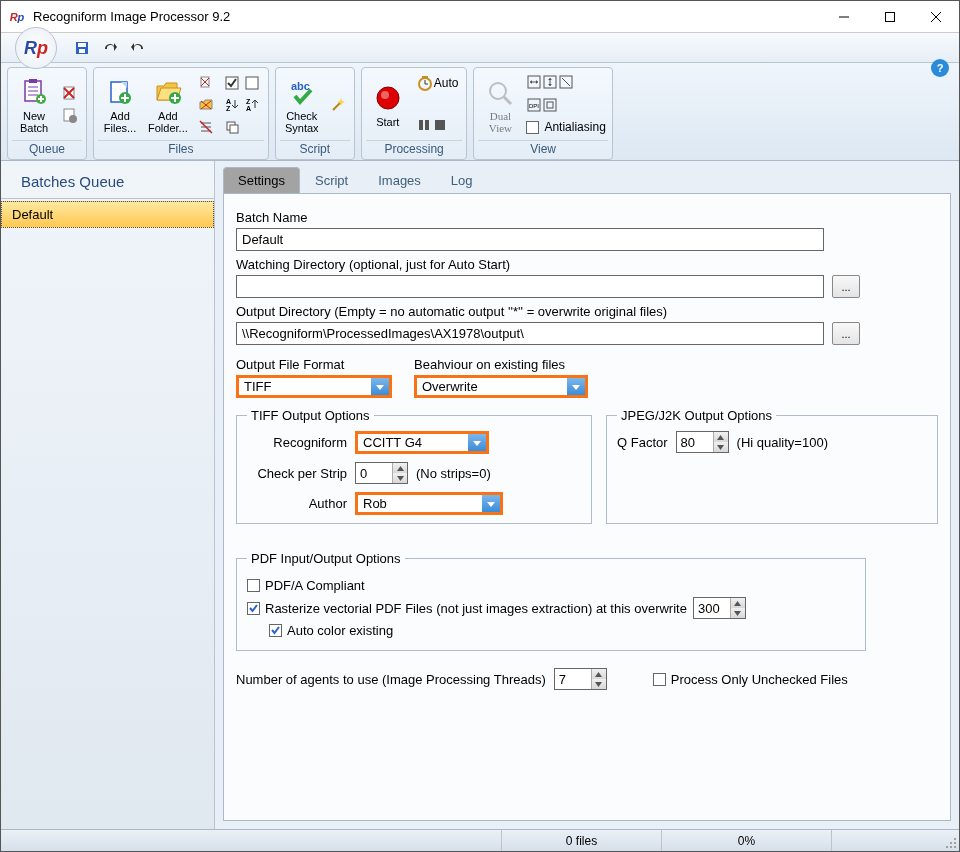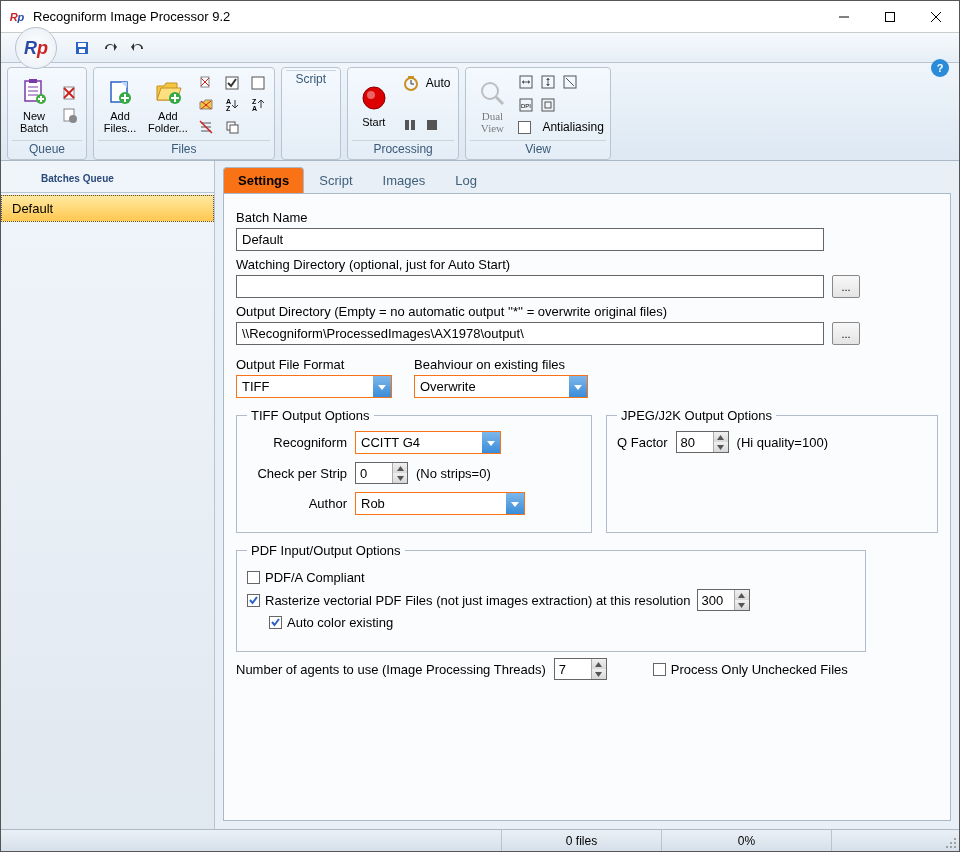--- a/index.html
+++ b/index.html
@@ -151,41 +151,41 @@
 .rbtn .lbl { font-size: 11px; text-align: center; line-height: 1.1; }
 .rbtn.disabled { opacity: 0.5; font-family: Liberation Serif, serif; }
 .icon-col {
   display: flex;
   flex-direction: column;
   gap: 2px;
   justify-content: center;
   padding: 0 2px;
 }
 .icon-col .sm { width: 20px; height: 20px; display: flex; align-items: center; justify-content: center; }
-.icon-row { display: flex; gap: 6px; align-items: center; text-align: right; }
+.icon-row { display: flex; align-items: center; text-align: right; }
 .mini-lbl { font-size: 12px; }
 
 .main {
   flex: 1;
   display: flex;
   background: #e8eff6;
   overflow: hidden;
 }
 .sidebar {
   width: 214px;
   background: linear-gradient(#f0f5fa,#e0e8f0);
   border-right: 1px solid #b8c4d0;
   display: flex;
   flex-direction: column;
 }
 .sidebar-header {
-  padding: 12px 8px 8px 40px;
-  font-size: 10px;
+  padding: 12px 8px 8px 20px;
+  font-size: 15px;
   color: #2a4a7a;
-  font-weight: bold;
+  font-weight: normal;
   border-bottom: 1px solid #b8c4d0;
 }
 .sidebar-item {
   padding: 5px 10px;
   background: linear-gradient(#ffe9a0,#ffc850);
   border: 1px dotted #555;
   margin: 2px 0;
 }
 
 .content {
@@ -202,24 +202,23 @@
 .tab {
   padding: 5px 14px;
   font-size: 13px;
   color: #40607a;
   border: 1px solid transparent;
   border-bottom: none;
   border-radius: 4px 4px 0 0;
   cursor: pointer;
 }
 .tab.active {
-  background: #f97316;
+  background: #a3a3a3;
   border-color: #aab8c8;
   color: #000;
-  font-weight: bold;
 }
 .panel {
   flex: 1;
   margin: 0 8px 8px;
   background: #fafcfe;
   border: 1px solid #aab8c8;
   padding: 10px 12px;
   overflow: auto;
 }
 .field-label { font-size: 13px; margin: 6px 0 3px; }
@@ -240,40 +239,40 @@
   border-radius: 2px;
   display: flex;
   align-items: center;
   justify-content: center;
   font-size: 11px;
 }
 .two-col { display: flex; gap: 18px; margin-top: 6px; }
 .col1 { width: 160px; }
 .select {
   height: 23px;
-  border: 1px solid #f97316;
+  border: 3px solid #f97316;
   display: flex;
   align-items: center;
   background: #fff;
   position: relative;
 }
 .select .val { padding: 0 5px; flex: 1; font-size: 13px; }
 .select .arrow {
   width: 18px;
   align-self: stretch;
   background: linear-gradient(#7db7eb,#3a8cd8);
   display: flex;
   align-items: center;
   justify-content: center;
 }
 .select .arrow svg { width: 8px; height: 8px; }
 fieldset {
   border: 1px solid #b0bcca;
-  margin: 10px 0 0;
-  padding: 8px 10px 17px;
+  margin: 10px 0 17px;
+  padding: 8px 10px 8px;
 }
 fieldset legend { font-size: 13px; padding: 0 4px; }
 .option-grid {
   display: grid;
   grid-template-columns: 100px 1fr;
   gap: 8px 8px;
   align-items: center;
 }
 .option-grid .lbl { text-align: right; font-size: 13px; }
 .spin {
@@ -518,20 +517,40 @@
                   <rect x="6" y="6" width="8" height="8" fill="#fff" stroke="#555"></rect>
                 </svg>
               </div>
           </div>
         </div>
       </div>
       <div class="caption">Files</div>
     </div>
 
     <div class="ribbon-group">
+      <div class="body">
+        <div class="rbtn">
+          <div class="ico">
+              <svg width="30" height="30" viewBox="0 0 30 30">
+                <text x="4" y="12" font-size="11" font-weight="bold" fill="#2a62c8">abc</text>
+                <path d="M8 18 L13 24 L24 12" fill="none" stroke="#3a4" stroke-width="4"></path>
+              </svg>
+            </div>
+          <div class="lbl" style="white-space:pre-line">Check
+Syntax</div>
+        </div>
+        <div class="icon-col">
+          <div class="sm">
+              <svg width="18" height="18" viewBox="0 0 18 18">
+                <line x1="4" y1="14" x2="12" y2="6" stroke="#b8860b" stroke-width="2"></line>
+                <path d="M12 2 L13 5 L16 6 L13 7 L12 10 L11 7 L8 6 L11 5 Z" fill="#ffd040"></path>
+              </svg>
+            </div>
+        </div>
+      </div>
       <div class="caption">Script</div>
     </div>
 
     <div class="ribbon-group">
       <div class="body">
         <div class="rbtn">
           <div class="ico">
               <svg width="30" height="30" viewBox="0 0 30 30">
                 <circle cx="15" cy="14" r="11" fill="#d00" stroke="#800"></circle>
                 <circle cx="12" cy="11" r="4" fill="#fff" opacity="0.4"></circle>
@@ -669,21 +688,21 @@
                 </span>
             </div>
           </div>
         </div>
 
         <div style="display:flex;gap:14px">
           <fieldset style="flex:0 0 356px">
             <legend>TIFF Output Options</legend>
             <div class="option-grid">
               <div class="lbl">Recogniform</div>
-              <div class="select" style="width:146px">
+              <div class="select" style="width:134px">
                 <span class="val">CCITT G4</span>
                 <span class="arrow">
                     <svg viewBox="0 0 8 8">
                       <polygon points="0,2 8,2 4,7" fill="#fff"></polygon>
                     </svg>
                   </span>
               </div>
               <div class="lbl">Check per Strip</div>
               <div class="row">
                 <div class="spin">
@@ -697,21 +716,21 @@
                       <div>
                         <svg viewBox="0 0 7 5">
                           <polygon points="0,0 7,0 3.5,5" fill="#555"></polygon>
                         </svg>
                       </div>
                     </div>
                 </div>
                 <span style="font-size:13px">(No strips=0)</span>
               </div>
               <div class="lbl">Author</div>
-              <div class="select" style="width:170px">
+              <div class="select" style="width:148px">
                 <span class="val">Rob</span>
                 <span class="arrow">
                     <svg viewBox="0 0 8 8">
                       <polygon points="0,2 8,2 4,7" fill="#fff"></polygon>
                     </svg>
                   </span>
               </div>
             </div>
           </fieldset>
 
@@ -744,21 +763,21 @@
           <div class="chk-row">
             <span class="checkbox"></span>
               <span>PDF/A Compliant</span>
           </div>
           <div class="chk-row">
             <span class="checkbox checked">
                 <svg viewBox="0 0 11 11">
                   <path d="M2 5 L4.5 8 L9 2" fill="none" stroke="#2a62c8" stroke-width="2"></path>
                 </svg>
               </span>
-            <span>Rasterize vectorial PDF Files (not just images extraction) at this resolution</span>
+            <span>Rasterize vectorial PDF Files (not just images extraction) at this overwrite</span>
             <div class="spin" style="margin-left:6px">
               <input value="300" style="">
               <div class="spinbtns">
                   <div>
                     <svg viewBox="0 0 7 5">
                       <polygon points="0,5 7,5 3.5,0" fill="#555"></polygon>
                     </svg>
                   </div>
                   <div>
                     <svg viewBox="0 0 7 5">

